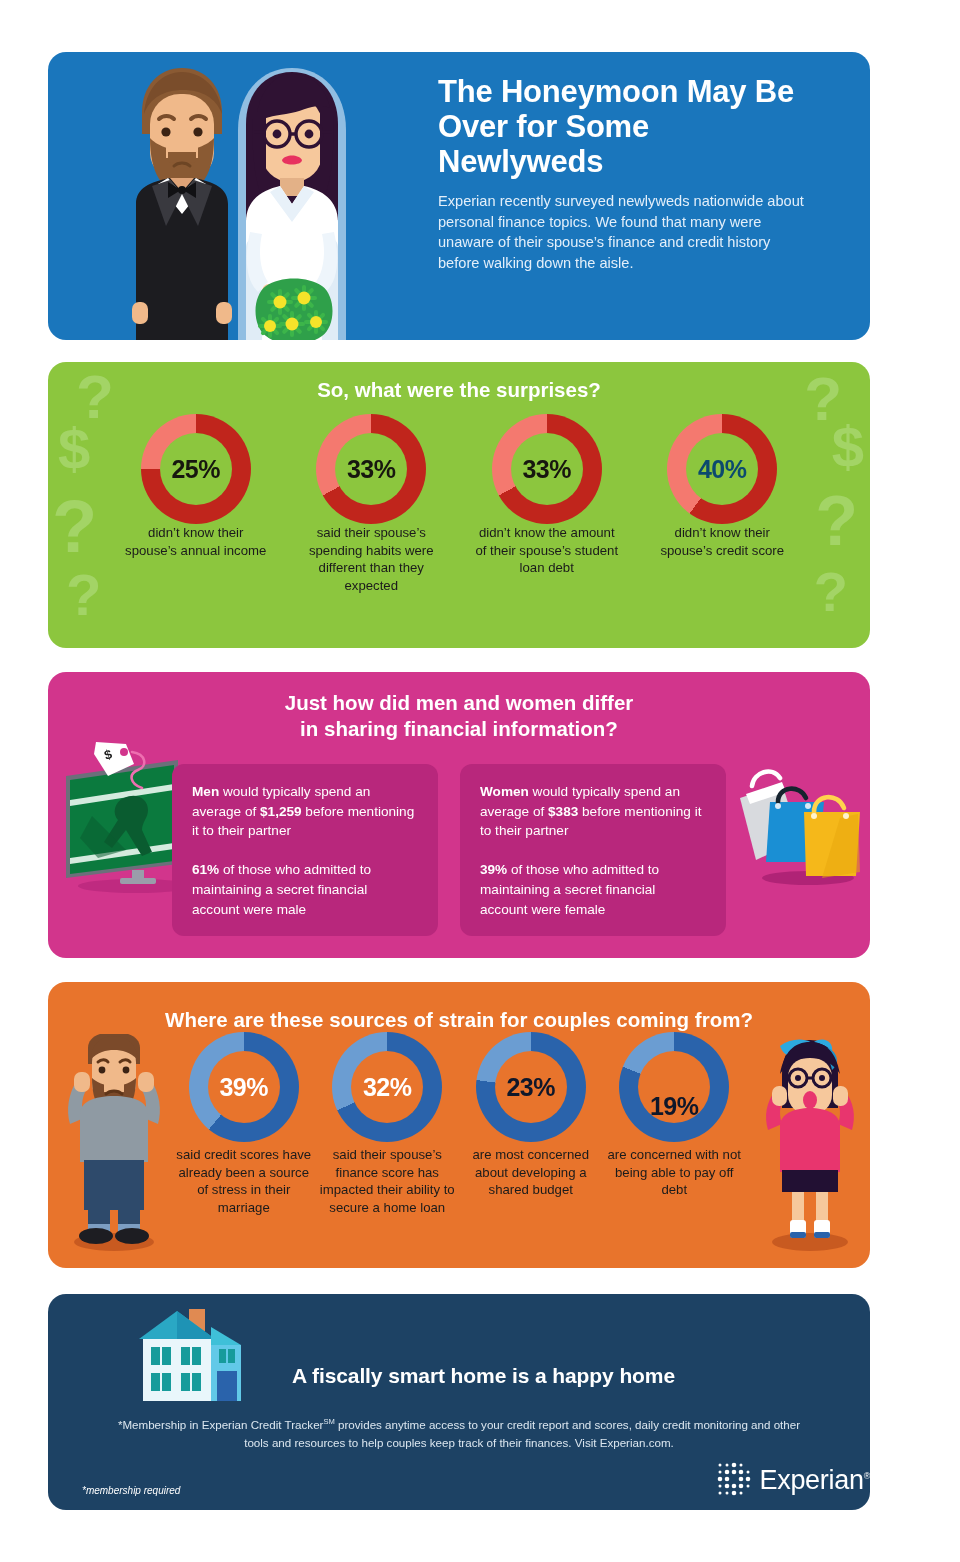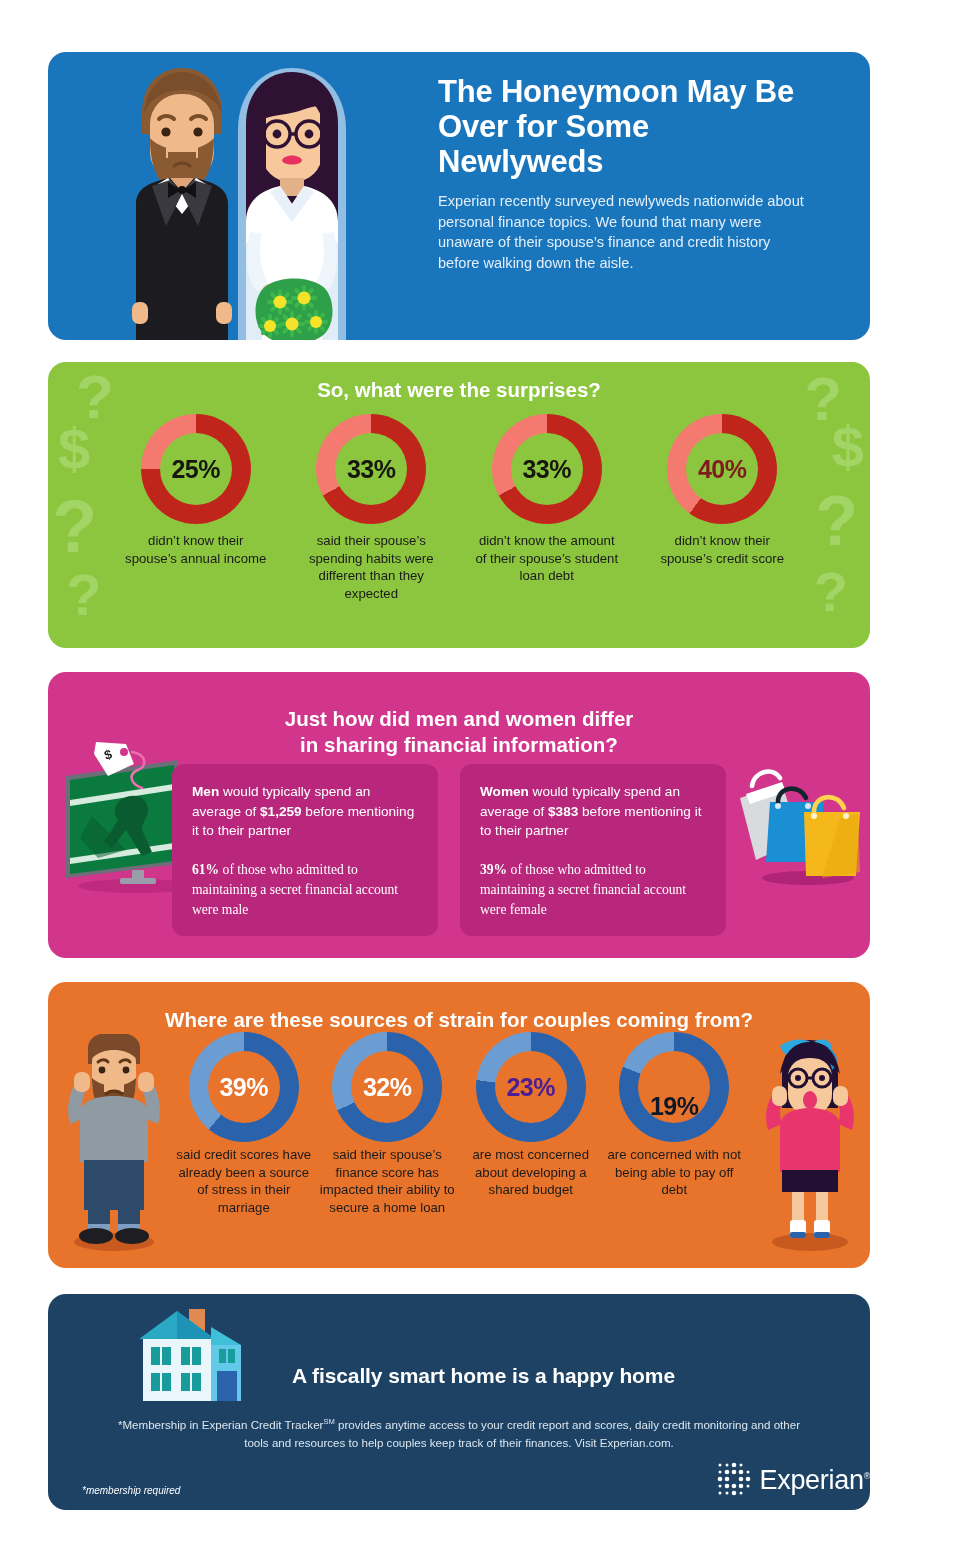--- a/index.html
+++ b/index.html
@@ -28,36 +28,36 @@
   }
   .donut-row{position:absolute;left:60px;right:60px;top:52px;display:flex;}
   .donut-cell{flex:1;display:flex;flex-direction:column;align-items:center;}
   .donut{position:relative;width:110px;height:110px;border-radius:50%;}
   .donut .hole{
     position:absolute;left:50%;top:50%;transform:translate(-50%,-50%);
     width:72px;height:72px;border-radius:50%;display:flex;
     align-items:center;justify-content:center;
   }
   .donut .pct{font-size:25px;font-weight:bold;letter-spacing:-.5px;}
-  .g-cap{margin-top:8px;font-size:13.2px;line-height:1.33;color:#1b1b1b;text-align:center;width:146px;}
+  .g-cap{margin-top:0;font-size:13.2px;line-height:1.33;color:#1b1b1b;text-align:center;width:146px;}
 
   
   #pink{top:672px;height:286px;background:#d2358c;}
   #pink h2{
-    position:absolute;left:0;right:0;top:18px;margin:16px;text-align:center;
+    position:absolute;left:0;right:0;top:18px;margin:0;text-align:center;
     color:#ffffff;font-size:20.5px;font-weight:bold;line-height:1.28;
   }
   .pcards{position:absolute;left:124px;top:92px;display:flex;gap:22px;}
   .pcard{
     width:266px;height:172px;background:#b8277c;border-radius:12px;
     padding:18px 20px;box-sizing:border-box;color:#ffffff;
     font-size:13.6px;line-height:1.45;
   }
   .pcard p{margin:0;}
-  .pcard p+p{margin-top:19px;font-family:Liberation Serif, serif;}
+  .pcard p+p{margin-top:19px;}
   .pcard b{font-weight:bold;}
 
   
   #orange{top:982px;height:286px;background:#e8742c;}
   #orange h2{
     position:absolute;left:0;right:0;top:14px;margin:12px;text-align:center;
     color:#ffffff;font-size:20.5px;font-weight:bold;
   }
   .donut-row2{position:absolute;left:124px;right:124px;top:50px;display:flex;}
   .o-cap{margin-top:4px;font-size:13.2px;line-height:1.34;color:#1b1b1b;text-align:center;width:140px;}
@@ -252,21 +252,21 @@
       <div class="donut" style="background: conic-gradient(rgb(192, 37, 28) 0deg, rgb(192, 37, 28) 241.2deg, rgb(244, 121, 111) 241.2deg, rgb(244, 121, 111) 360deg);">
         <div class="hole" style="background:#8cc63e;">
           <span class="pct" style="color:#17170f;">33%</span>
         </div>
       </div>
       <div class="g-cap">didn’t know the amount of their spouse’s student loan debt</div>
     </div>
     <div class="donut-cell">
       <div class="donut" style="background: conic-gradient(rgb(192, 37, 28) 0deg, rgb(192, 37, 28) 216deg, rgb(244, 121, 111) 216deg, rgb(244, 121, 111) 360deg);">
         <div class="hole" style="background:#8cc63e;">
-          <span class="pct" style="color:#7f1d1d;">40%</span>
+          <span class="pct" style="color:#0c4a6e;">40%</span>
         </div>
       </div>
       <div class="g-cap">didn’t know their spouse’s credit score</div>
     </div>
   </div>
 </section>
 
 <section class="panel" id="pink">
   <h2>
     <span>Just how did men and women differ</span><br>
@@ -389,21 +389,21 @@
       <div class="donut" style="background: conic-gradient(rgb(42, 99, 171) 0deg, rgb(42, 99, 171) 244.8deg, rgb(107, 157, 210) 244.8deg, rgb(107, 157, 210) 360deg);">
         <div class="hole" style="background:#e8742c;">
           <span class="pct" style="color:#ffffff;">32%</span>
         </div>
       </div>
       <div class="o-cap">said their spouse’s finance score has impacted their ability to secure a home loan</div>
     </div>
     <div class="donut-cell">
       <div class="donut" style="background: conic-gradient(rgb(42, 99, 171) 0deg, rgb(42, 99, 171) 277.2deg, rgb(107, 157, 210) 277.2deg, rgb(107, 157, 210) 360deg);">
         <div class="hole" style="background:#e8742c;">
-          <span class="pct" style="color:#4c1d95;">23%</span>
+          <span class="pct" style="color:#0f172a;">23%</span>
         </div>
       </div>
       <div class="o-cap">are most concerned about developing a shared budget</div>
     </div>
     <div class="donut-cell">
       <div class="donut" style="background: conic-gradient(rgb(42, 99, 171) 0deg, rgb(42, 99, 171) 291.6deg, rgb(107, 157, 210) 291.6deg, rgb(107, 157, 210) 360deg);">
         <div class="hole" style="background:#e8742c;">
           <span class="pct" style="color:#0f172a;margin-top:38px;">19%</span>
         </div>
       </div>

